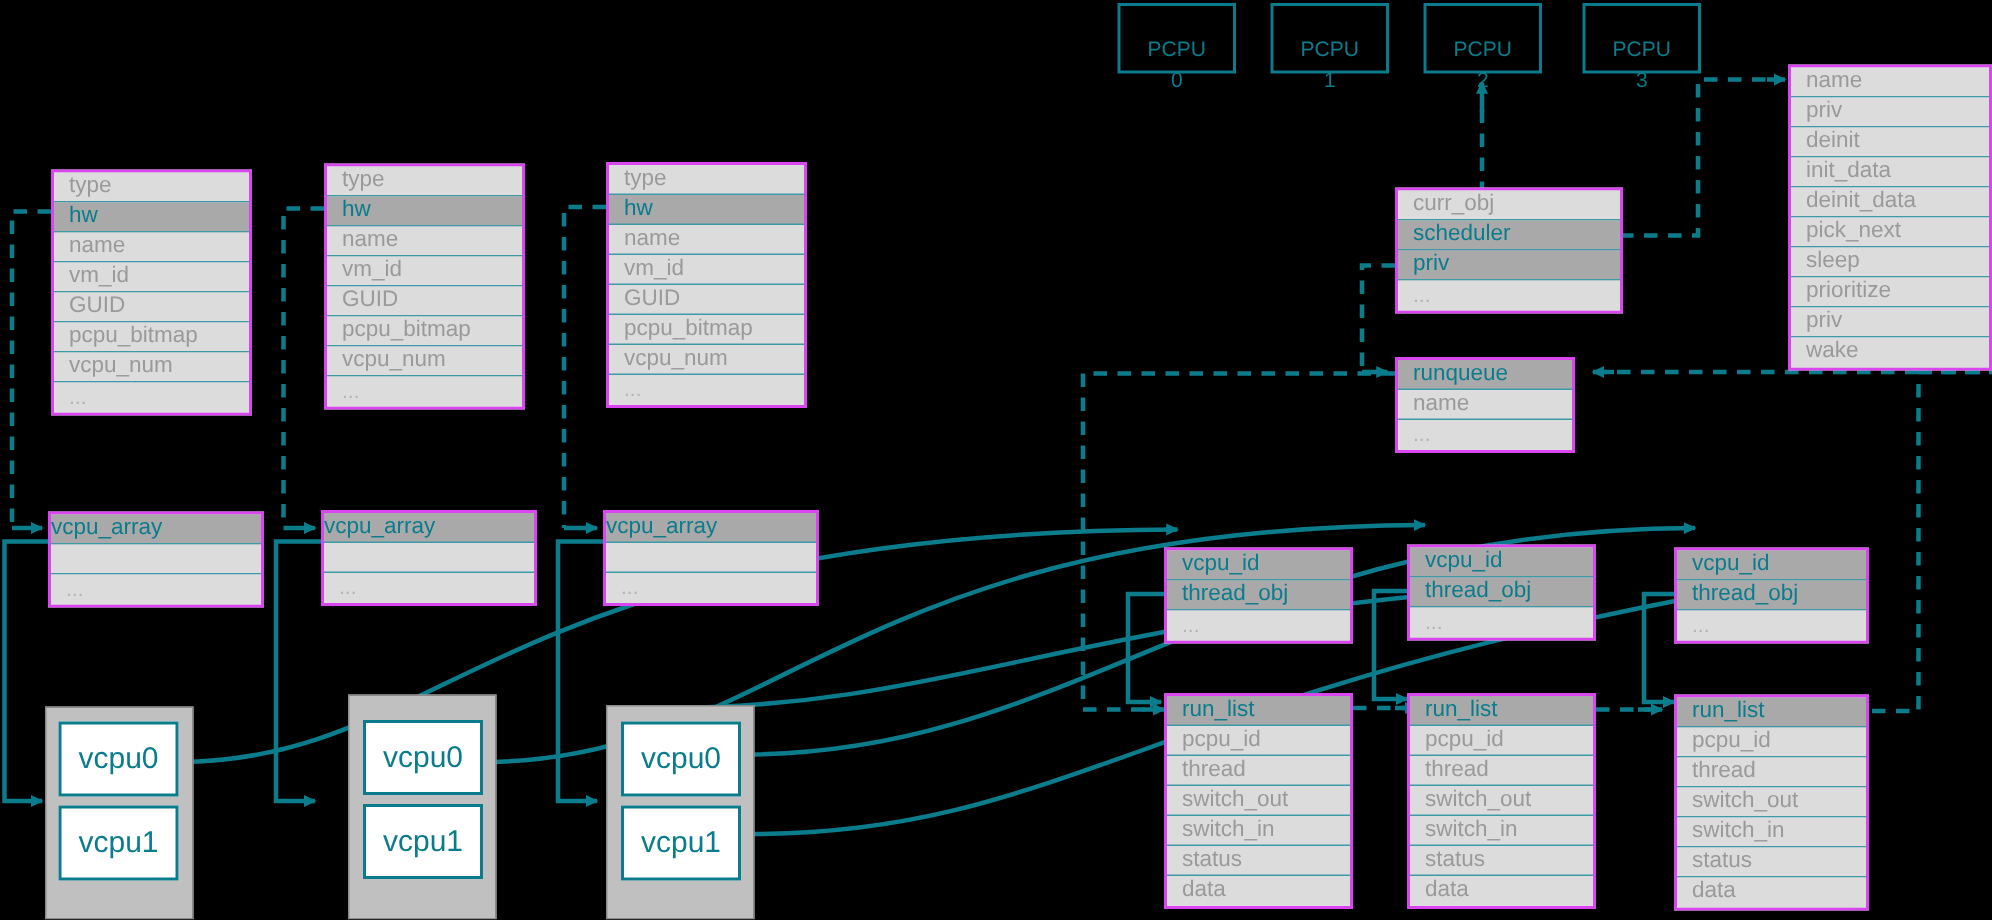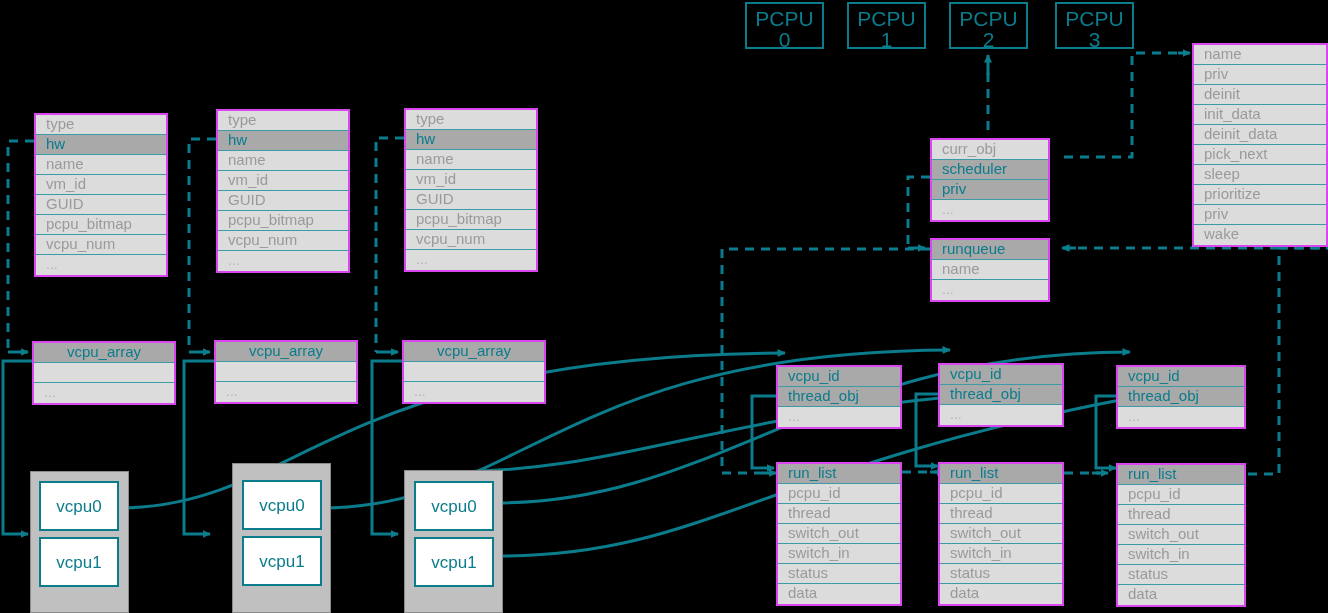--- a/index.html
+++ b/index.html
@@ -2,37 +2,37 @@
 <html><head>
 <meta charset="utf-8">
 <style>
   html,body{margin:0;padding:0;background:#000;}
   #stage{position:relative;width:1328px;height:613px;background:#000;
          font-family:"Liberation Sans",sans-serif;overflow:hidden;}
   svg.wires{position:absolute;left:0;top:0;width:1328px;height:613px;pointer-events:none;}
 
   
   .pcpu{position:absolute;width:79px;height:47px;border:2px solid #0b7c8c;
-        box-sizing:border-box;color:#0b7c8c;font-size:21px;line-height:21px;
-        text-align:center;padding-top:4px;background:#000;}
+        box-sizing:border-box;color:#0b7c8c;font-size:14px;line-height:21px;
+        text-align:center;padding-top:18px;background:#000;}
 
   
   .tbl{position:absolute;box-sizing:border-box;border:2px solid #d946ef;background:#dcdcdc;}
   .tbl .row{box-sizing:border-box;height:20px;line-height:18px;font-size:15px;
             padding-left:10px;color:#9a9a9a;background:#dcdcdc;
             border-bottom:1px solid #3d9aa6;overflow:hidden;white-space:nowrap;}
   .tbl .row:last-child{border-bottom:none;}
   .tbl .row.hl{background:#a9a9a9;color:#0b7c8c;}
-  .tbl .row.ctr{text-align:center;padding-left:0;}
+  .tbl .row.ctr{padding-left:0;}
   .tbl .row.dots{color:#b4b4b4;font-size:14px;}
 
   
   .vgrp{position:absolute;background:#c0c0c0;border:1px solid #8a8a8a;box-sizing:border-box;}
   .vbox{position:absolute;background:#ffffff;border:2px solid #0b7c8c;box-sizing:border-box;
-        color:#0b7c8c;font-size:17px;line-height:1;display:flex;align-items:center;
+        color:#0b7c8c;font-size:20px;line-height:1;display:flex;align-items:center;
         justify-content:center;}
 </style>
 </head>
 <body>
 
 <div id="stage">
 
   <svg class="wires" viewBox="0 0 1328 613">
     <defs>
       <marker id="ah" markerWidth="9" markerHeight="9" refX="7.5" refY="4.5" orient="auto" markerUnits="userSpaceOnUse">
@@ -182,21 +182,21 @@
   </div>
   <div class="vgrp" style="left:232px;top:463px;width:99px;height:150px;">
     <div class="vbox" style="left:9px;top:16px;width:80px;height:50px;">vcpu0</div>
     <div class="vbox" style="left:9px;top:72px;width:80px;height:50px;">vcpu1</div>
   </div>
   <div class="vgrp" style="left:404px;top:470px;width:99px;height:143px;">
     <div class="vbox" style="left:9px;top:10px;width:80px;height:50px;">vcpu0</div>
     <div class="vbox" style="left:9px;top:66px;width:80px;height:50px;">vcpu1</div>
   </div>
 
-  <div class="tbl" style="left:930px;top:138px;width:120px;">
+  <div class="tbl" style="left:930px;top:125px;width:152px;">
     <div class="row">curr_obj</div>
     <div class="row hl">scheduler</div>
     <div class="row hl">priv</div>
     <div class="row dots">...</div>
   </div>
 
   <div class="tbl" style="left:930px;top:238px;width:120px;">
     <div class="row hl">runqueue</div>
     <div class="row">name</div>
     <div class="row dots">...</div>

